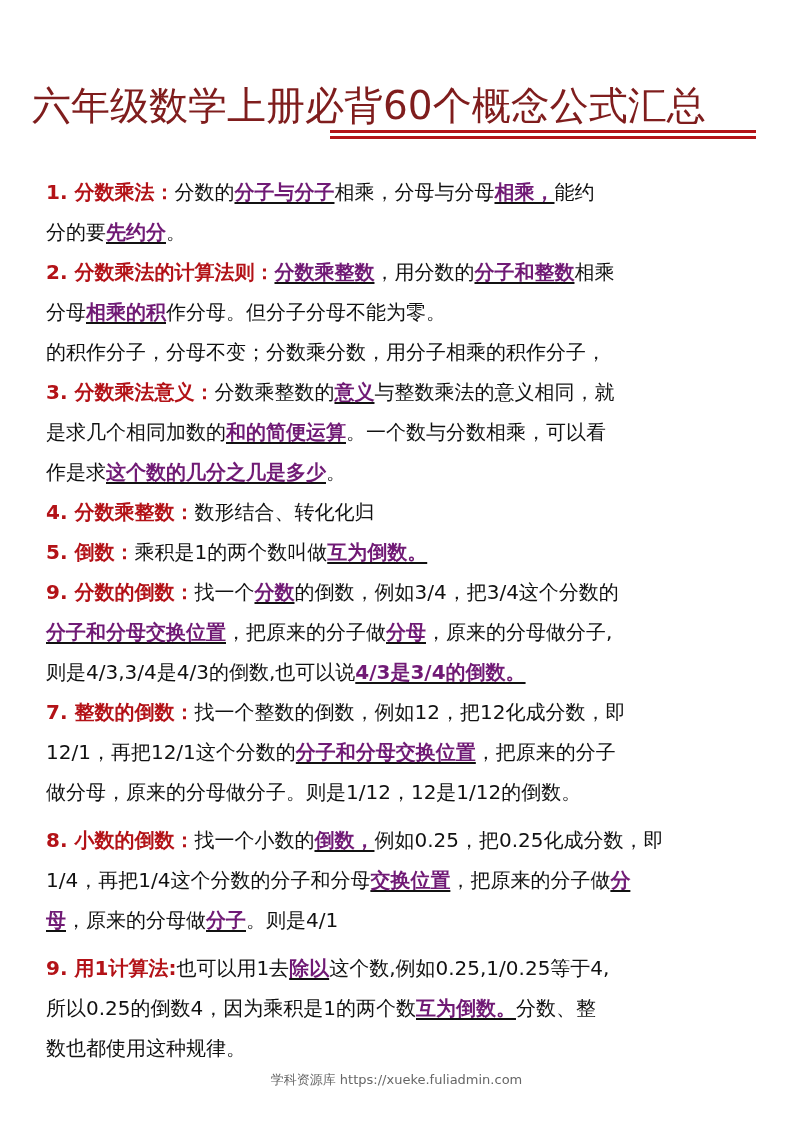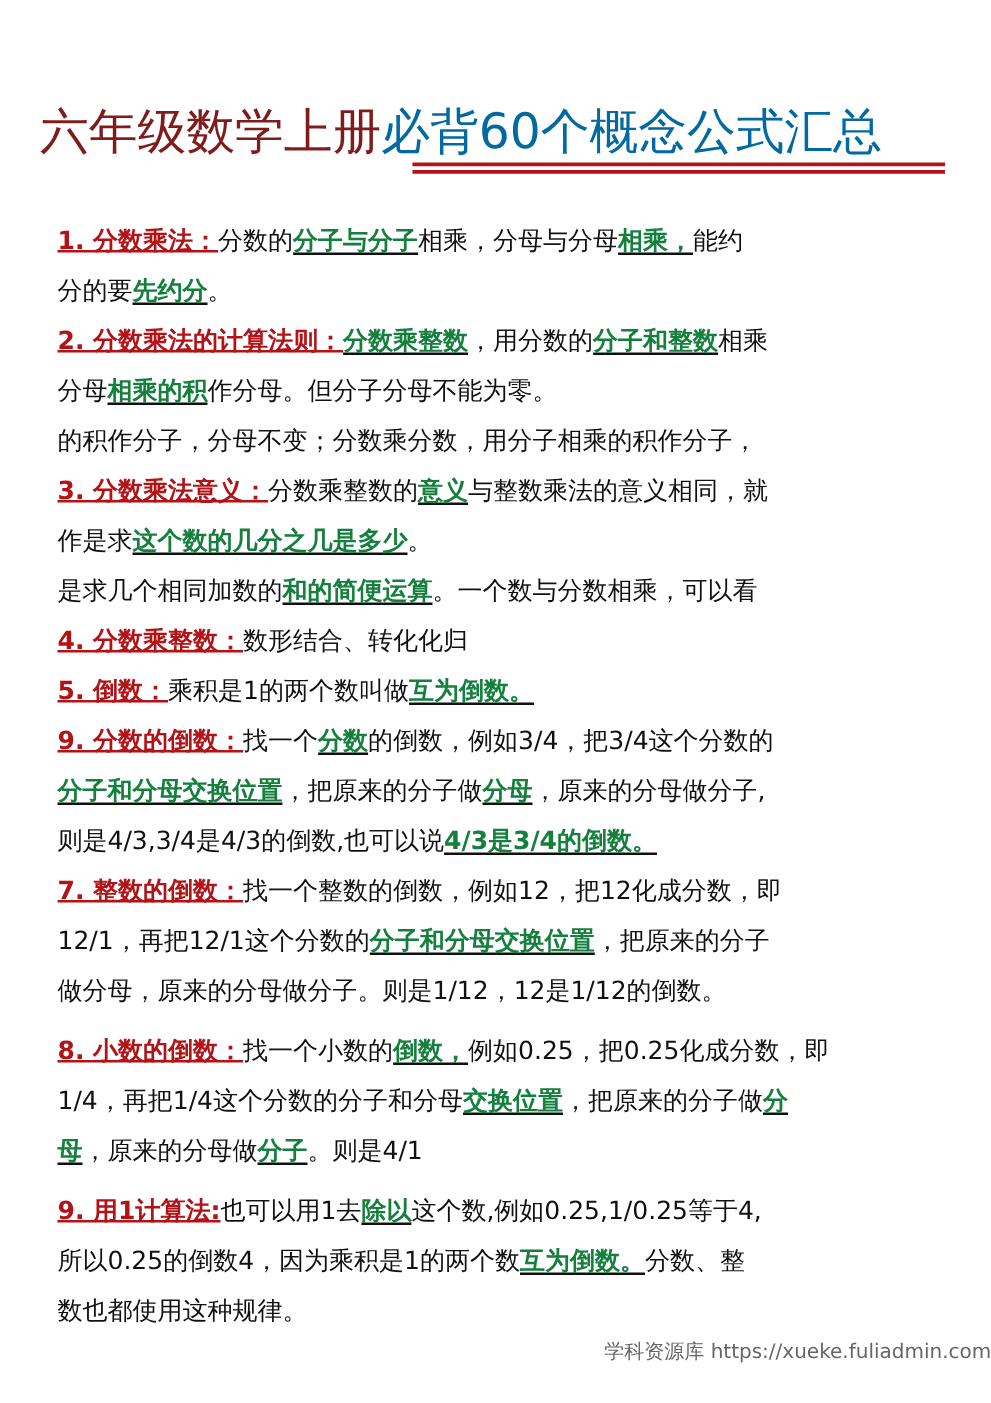--- a/index.html
+++ b/index.html
@@ -1,32 +1,32 @@
 <!DOCTYPE html>
 <html><head>
   <meta charset="utf-8">
   <style>
     html, body { margin: 0; padding: 0; background: #ffffff; }
     body { width: 793px; height: 1122px; position: relative; overflow: hidden;
            font-family: "DejaVu Sans", "Liberation Sans", sans-serif; color: #111; }
     .title { position: absolute; top: 78px; left: 32px; font-size: 39px; line-height: 56px;
              white-space: nowrap; letter-spacing: 0px; }
     .title .black { color: #7f1d1d; }
-    .title .red { color: #0369a1; position: relative; text-align: center; }
+    .title .red { color: #7f1d1d; position: relative; text-align: center; }
     .title-underline { position: absolute; left: 330px; top: 130px; width: 426px; }
     .title-underline .l1 { height: 3px; background: #b31217; margin-bottom: 3px; }
     .title-underline .l2 { height: 3px; background: #b31217; }
     .content { position: absolute; left: 46px; top: 172px; width: 725px; }
     .line { font-size: 20px; line-height: 40px; height: 40px; white-space: nowrap; }
-    .head { color: #b31217; font-weight: bold; text-decoration: underline; }
-    .u { color: #15803d; font-weight: bold; text-decoration: underline; text-decoration-color: #111;
+    .head { color: #b31217; font-weight: bold; }
+    .u { color: #701a75; font-weight: bold; text-decoration: underline; text-decoration-color: #111;
          text-underline-offset: 3px; }
     .gap { height: 8px; }
-    .footer { position: absolute; top: 1071px; left: 0; width: 793px; text-align: right;
-              font-size: 16px; color: #666; }
+    .footer { position: absolute; top: 1071px; left: 0; width: 793px; text-align: center;
+              font-size: 13px; color: #666; }
   </style>
 </head>
 <body>
 
 <div class="title">
   <span class="black">六年级数学上册</span><span class="red">必背60个概念公式汇总</span>
 </div>
 <div class="title-underline">
   <div class="l1"></div>
   <div class="l2"></div>
@@ -37,22 +37,22 @@
       <div class="line"><span class="head">1. 分数乘法：</span><span class="">分数的</span><span class="u">分子与分子</span><span class="">相乘，分母与分母</span><span class="u">相乘，</span><span class="">能约</span></div>
       <div class="line"><span class="">分的要</span><span class="u">先约分</span><span class="">。</span></div>
     </div>
     <div>
       <div class="line"><span class="head">2. 分数乘法的计算法则：</span><span class="u">分数乘整数</span><span class="">，用分数的</span><span class="u">分子和整数</span><span class="">相乘</span></div>
       <div class="line"><span class="">分母</span><span class="u">相乘的积</span><span class="">作分母。但分子分母不能为零。</span></div>
       <div class="line"><span class="">的积作分子，分母不变；分数乘分数，用分子相乘的积作分子，</span></div>
     </div>
     <div>
       <div class="line"><span class="head">3. 分数乘法意义：</span><span class="">分数乘整数的</span><span class="u">意义</span><span class="">与整数乘法的意义相同，就</span></div>
+      <div class="line"><span class="">是求几个相同加数的</span><span class="u">和的简便运算</span><span class="">。一个数与分数相乘，可以看</span></div>
       <div class="line"><span class="">作是求</span><span class="u">这个数的几分之几是多少</span><span class="">。</span></div>
-      <div class="line"><span class="">是求几个相同加数的</span><span class="u">和的简便运算</span><span class="">。一个数与分数相乘，可以看</span></div>
     </div>
     <div>
       <div class="line"><span class="head">4. 分数乘整数：</span><span class="">数形结合、转化化归</span></div>
     </div>
     <div>
       <div class="line"><span class="head">5. 倒数：</span><span class="">乘积是1的两个数叫做</span><span class="u">互为倒数。</span></div>
     </div>
     <div>
       <div class="line"><span class="head">9. 分数的倒数：</span><span class="">找一个</span><span class="u">分数</span><span class="">的倒数，例如3/4，把3/4这个分数的</span></div>
       <div class="line"><span class="u">分子和分母交换位置</span><span class="">，把原来的分子做</span><span class="u">分母</span><span class="">，原来的分母做分子,</span></div>

